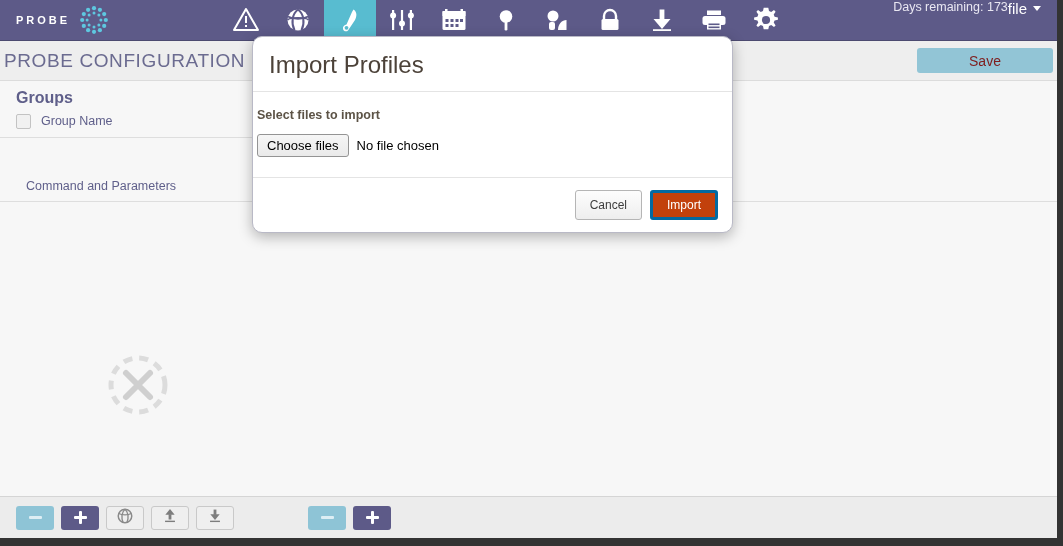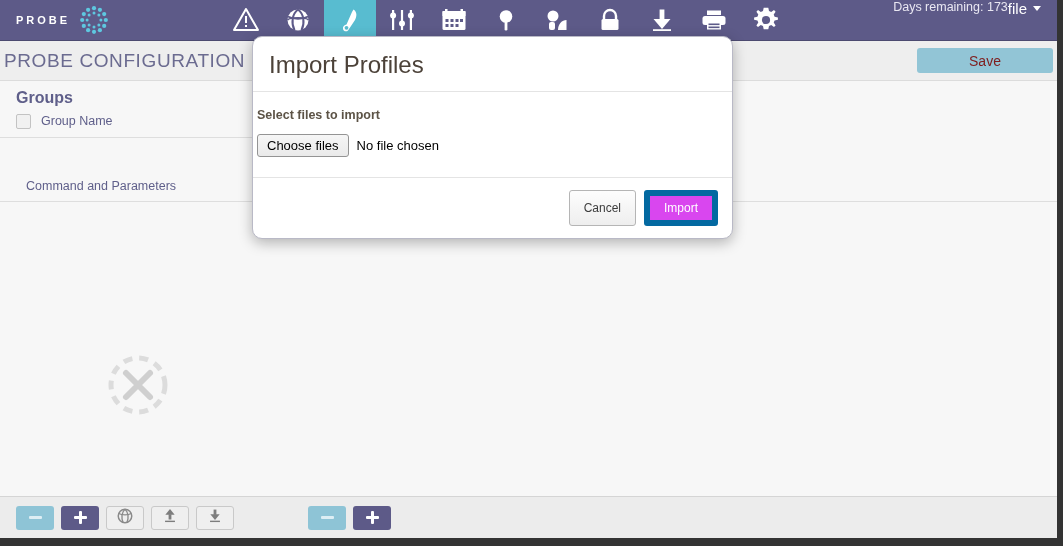--- a/index.html
+++ b/index.html
@@ -236,22 +236,22 @@
     padding: 5px 14px;
     font-family: "Liberation Sans", sans-serif;
     cursor: pointer;
   }
   .btn-cancel {
     background: linear-gradient(#fdfdfd, #eeeeee);
     border: 1px solid #b5b5b5;
     color: #3d3d3d;
   }
   .btn-import {
-    background: #d946ef;
-    border: 6px solid #0369a1;
+    background: #c2410c;
+    border: 3px solid #0369a1;
     color: #ffffff;
   }
 </style>
 </head>
 <body>
 
 <div id="app">
 
   <div class="topnav">
 

